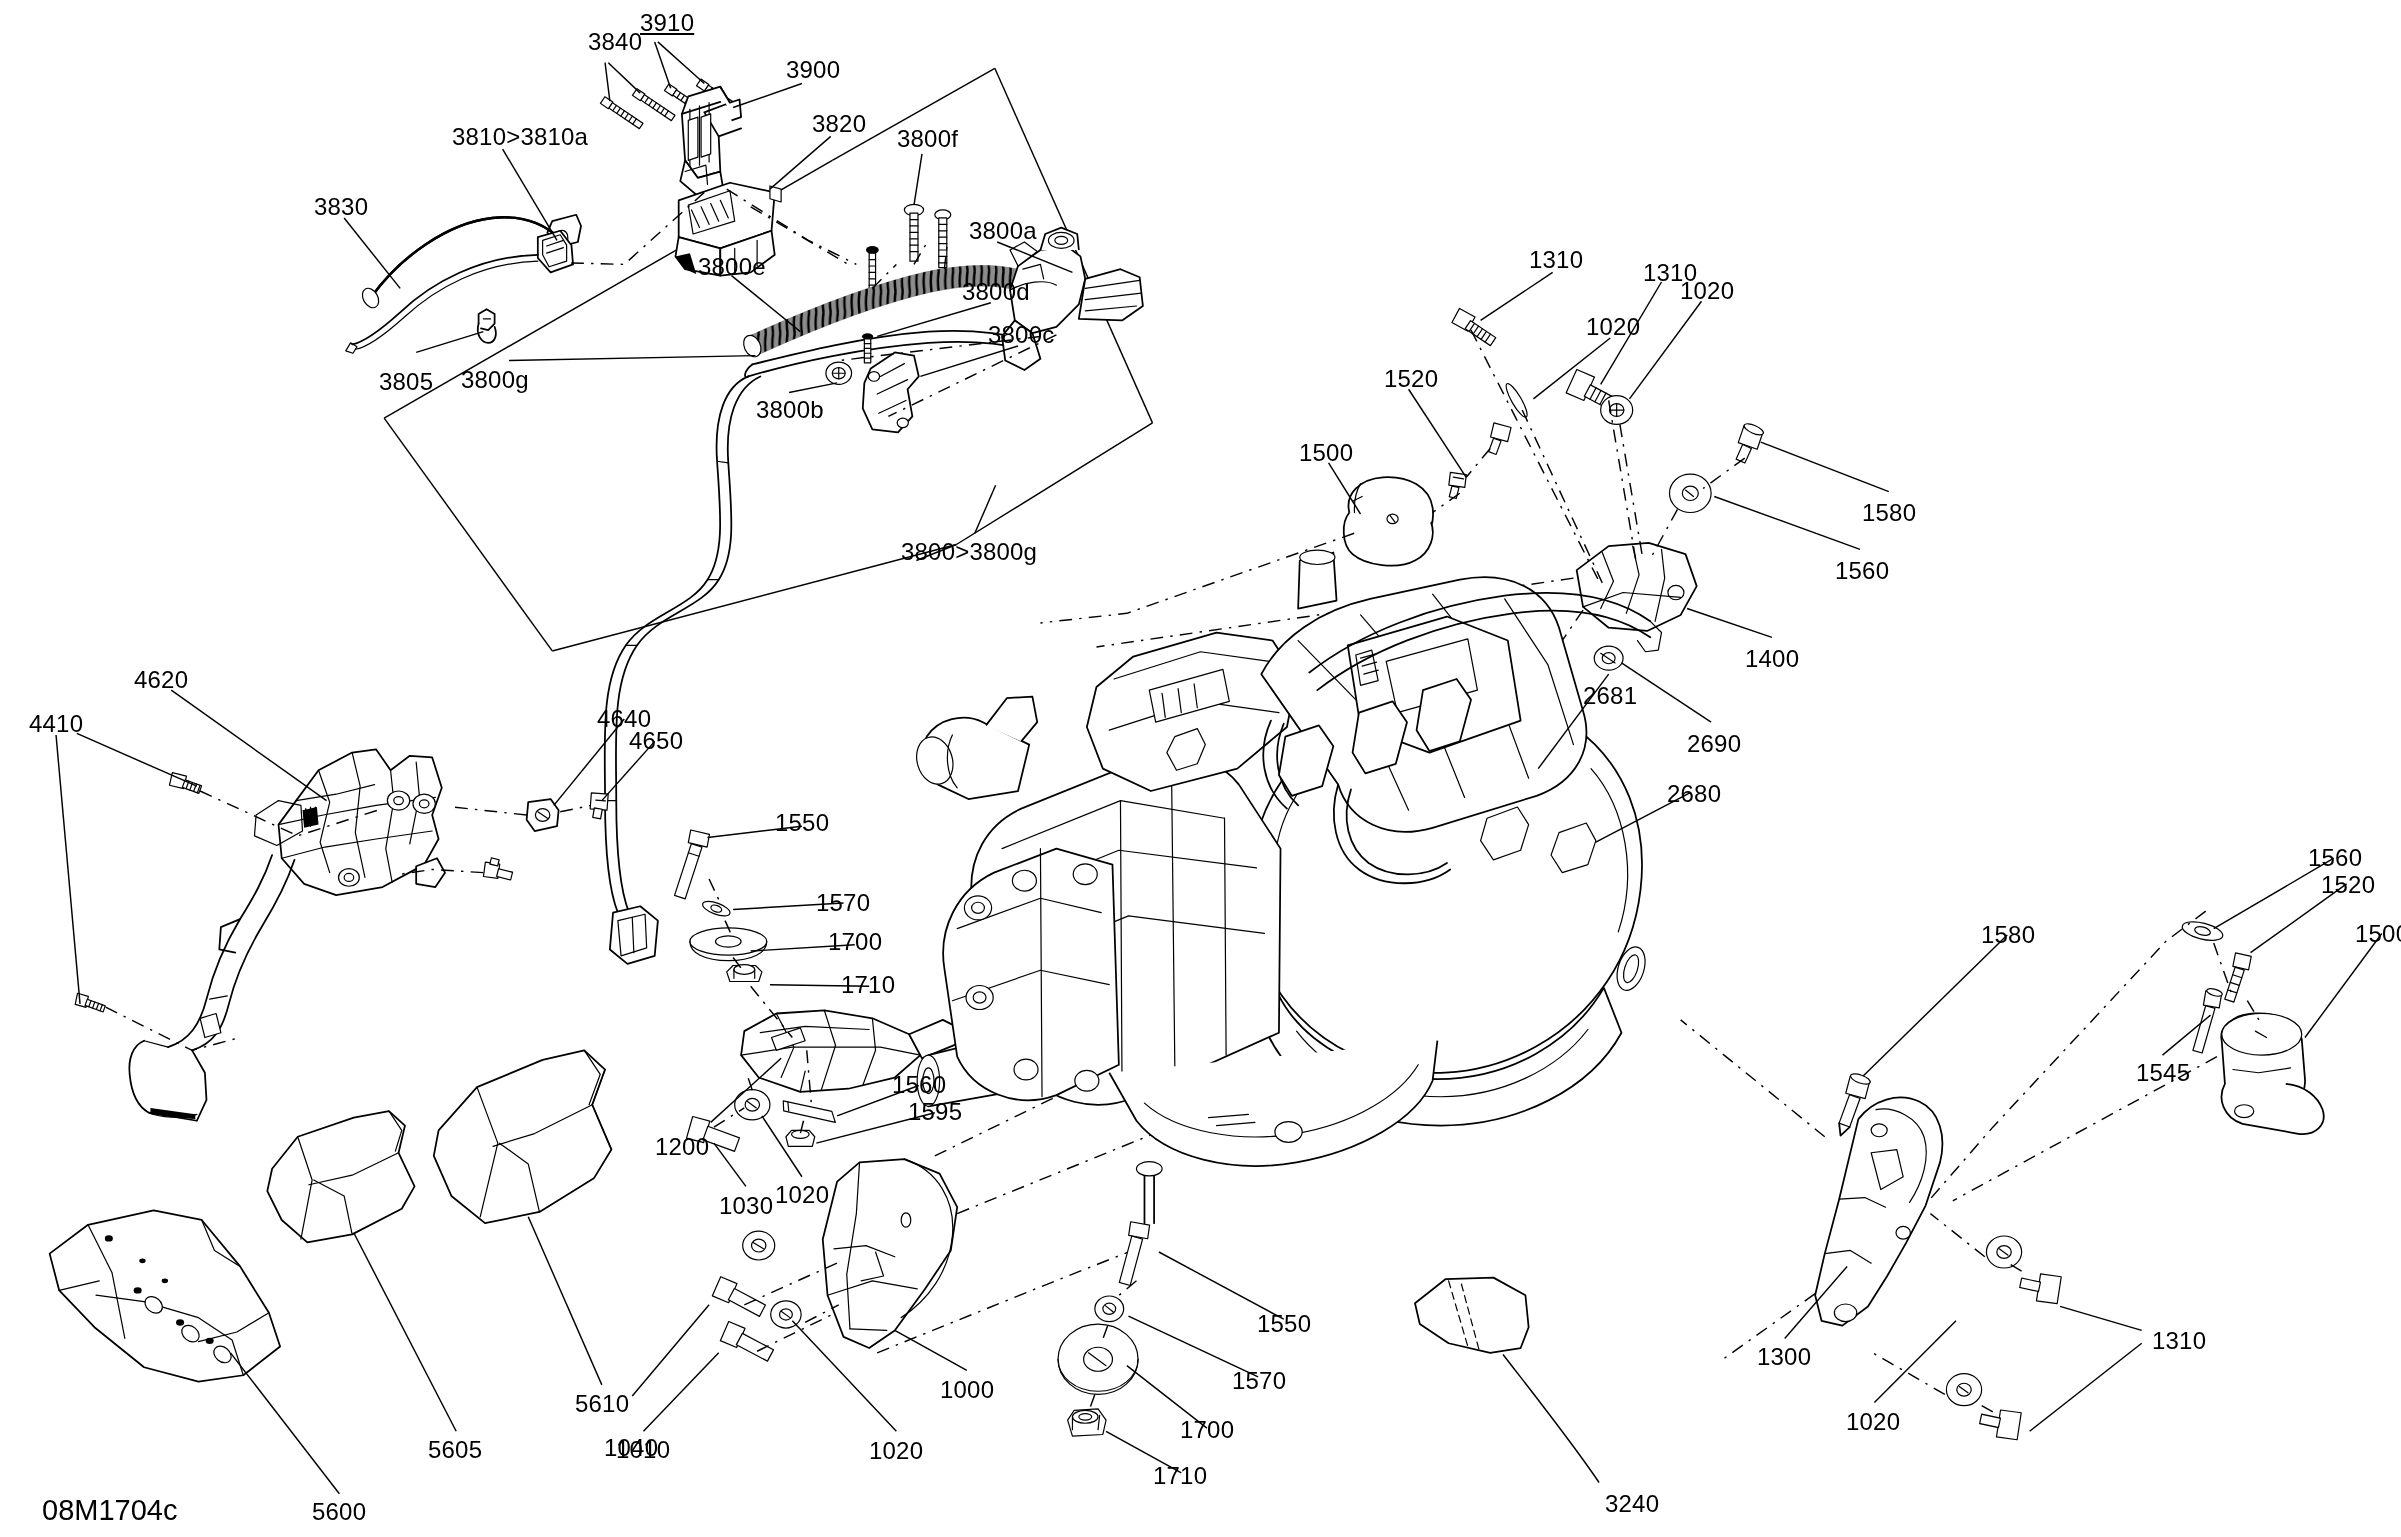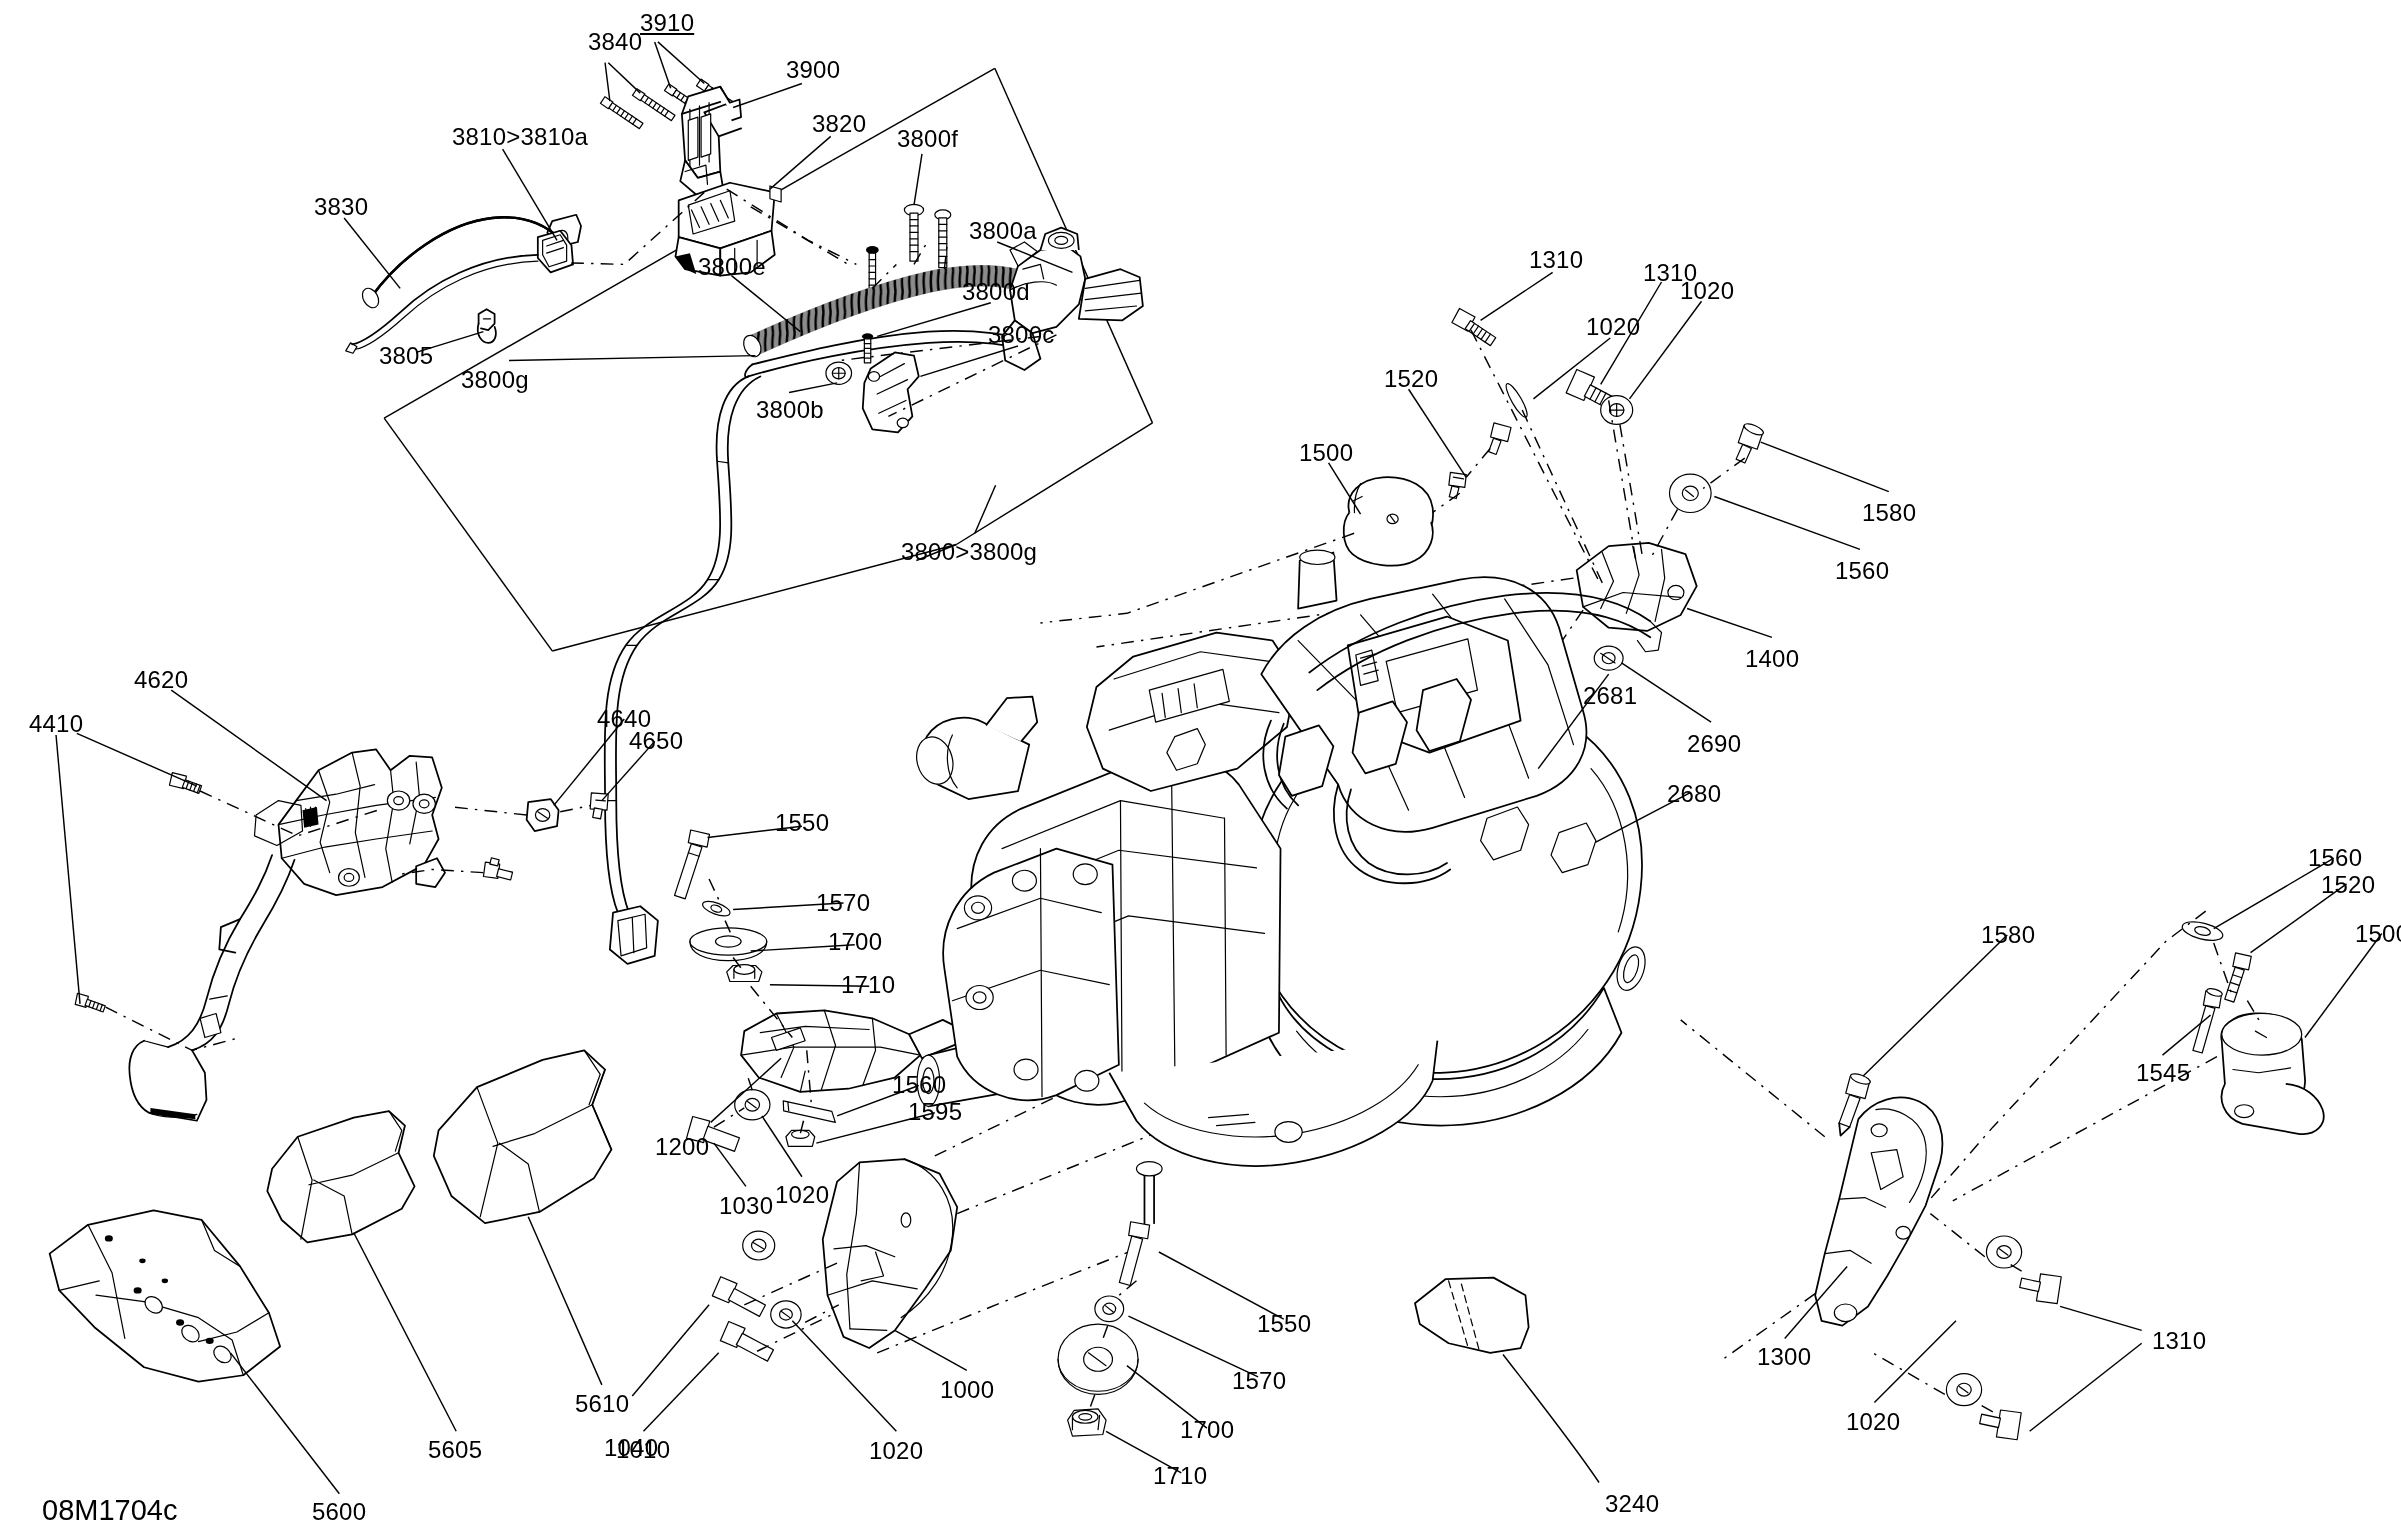--- a/index.html
+++ b/index.html
@@ -820,21 +820,21 @@
     <span class="lbl" style="left:640px;  top:11.2px;text-decoration:underline;">3910</span>
     <span class="lbl" style="left:774px;  top:58px;margin-left:12px;">3900</span>
     <span class="lbl" style="left:812px; top:112px;">3820</span>
     <span class="lbl" style="left:897px; top:127px;">3800f</span>
     <span class="lbl" style="left:452px;  top:125px;">3810&gt;3810a</span>
     <span class="lbl" style="left:314px;  top:195px;">3830</span>
     <span class="lbl" style="left:969px; top:219px;">3800a</span>
     <span class="lbl" style="left:698px;  top:255px;">3800e</span>
     <span class="lbl" style="left:962px; top:280px;">3800d</span>
     <span class="lbl" style="left:988px; top:323px;">3800c</span>
-    <span class="lbl" style="left:379px;  top:344px;">3805</span>
+    <span class="lbl" style="left:379px;  top:370px;">3805</span>
     <span class="lbl" style="left:461px;  top:368px;">3800g</span>
     <span class="lbl" style="left:756px;  top:398px;">3800b</span>
     <span class="lbl" style="left:901px; top:540px;">3800&gt;3800g</span>
 
     <span class="lbl" style="left:1529px; top:248px;">1310</span>
     <span class="lbl" style="left:1643px; top:261px;">1310</span>
     <span class="lbl" style="left:1680px; top:279px;">1020</span>
     <span class="lbl" style="left:1586px; top:315px;">1020</span>
     <span class="lbl" style="left:1384px; top:367px;">1520</span>
     <span class="lbl" style="left:1299px; top:441px;">1500</span>

